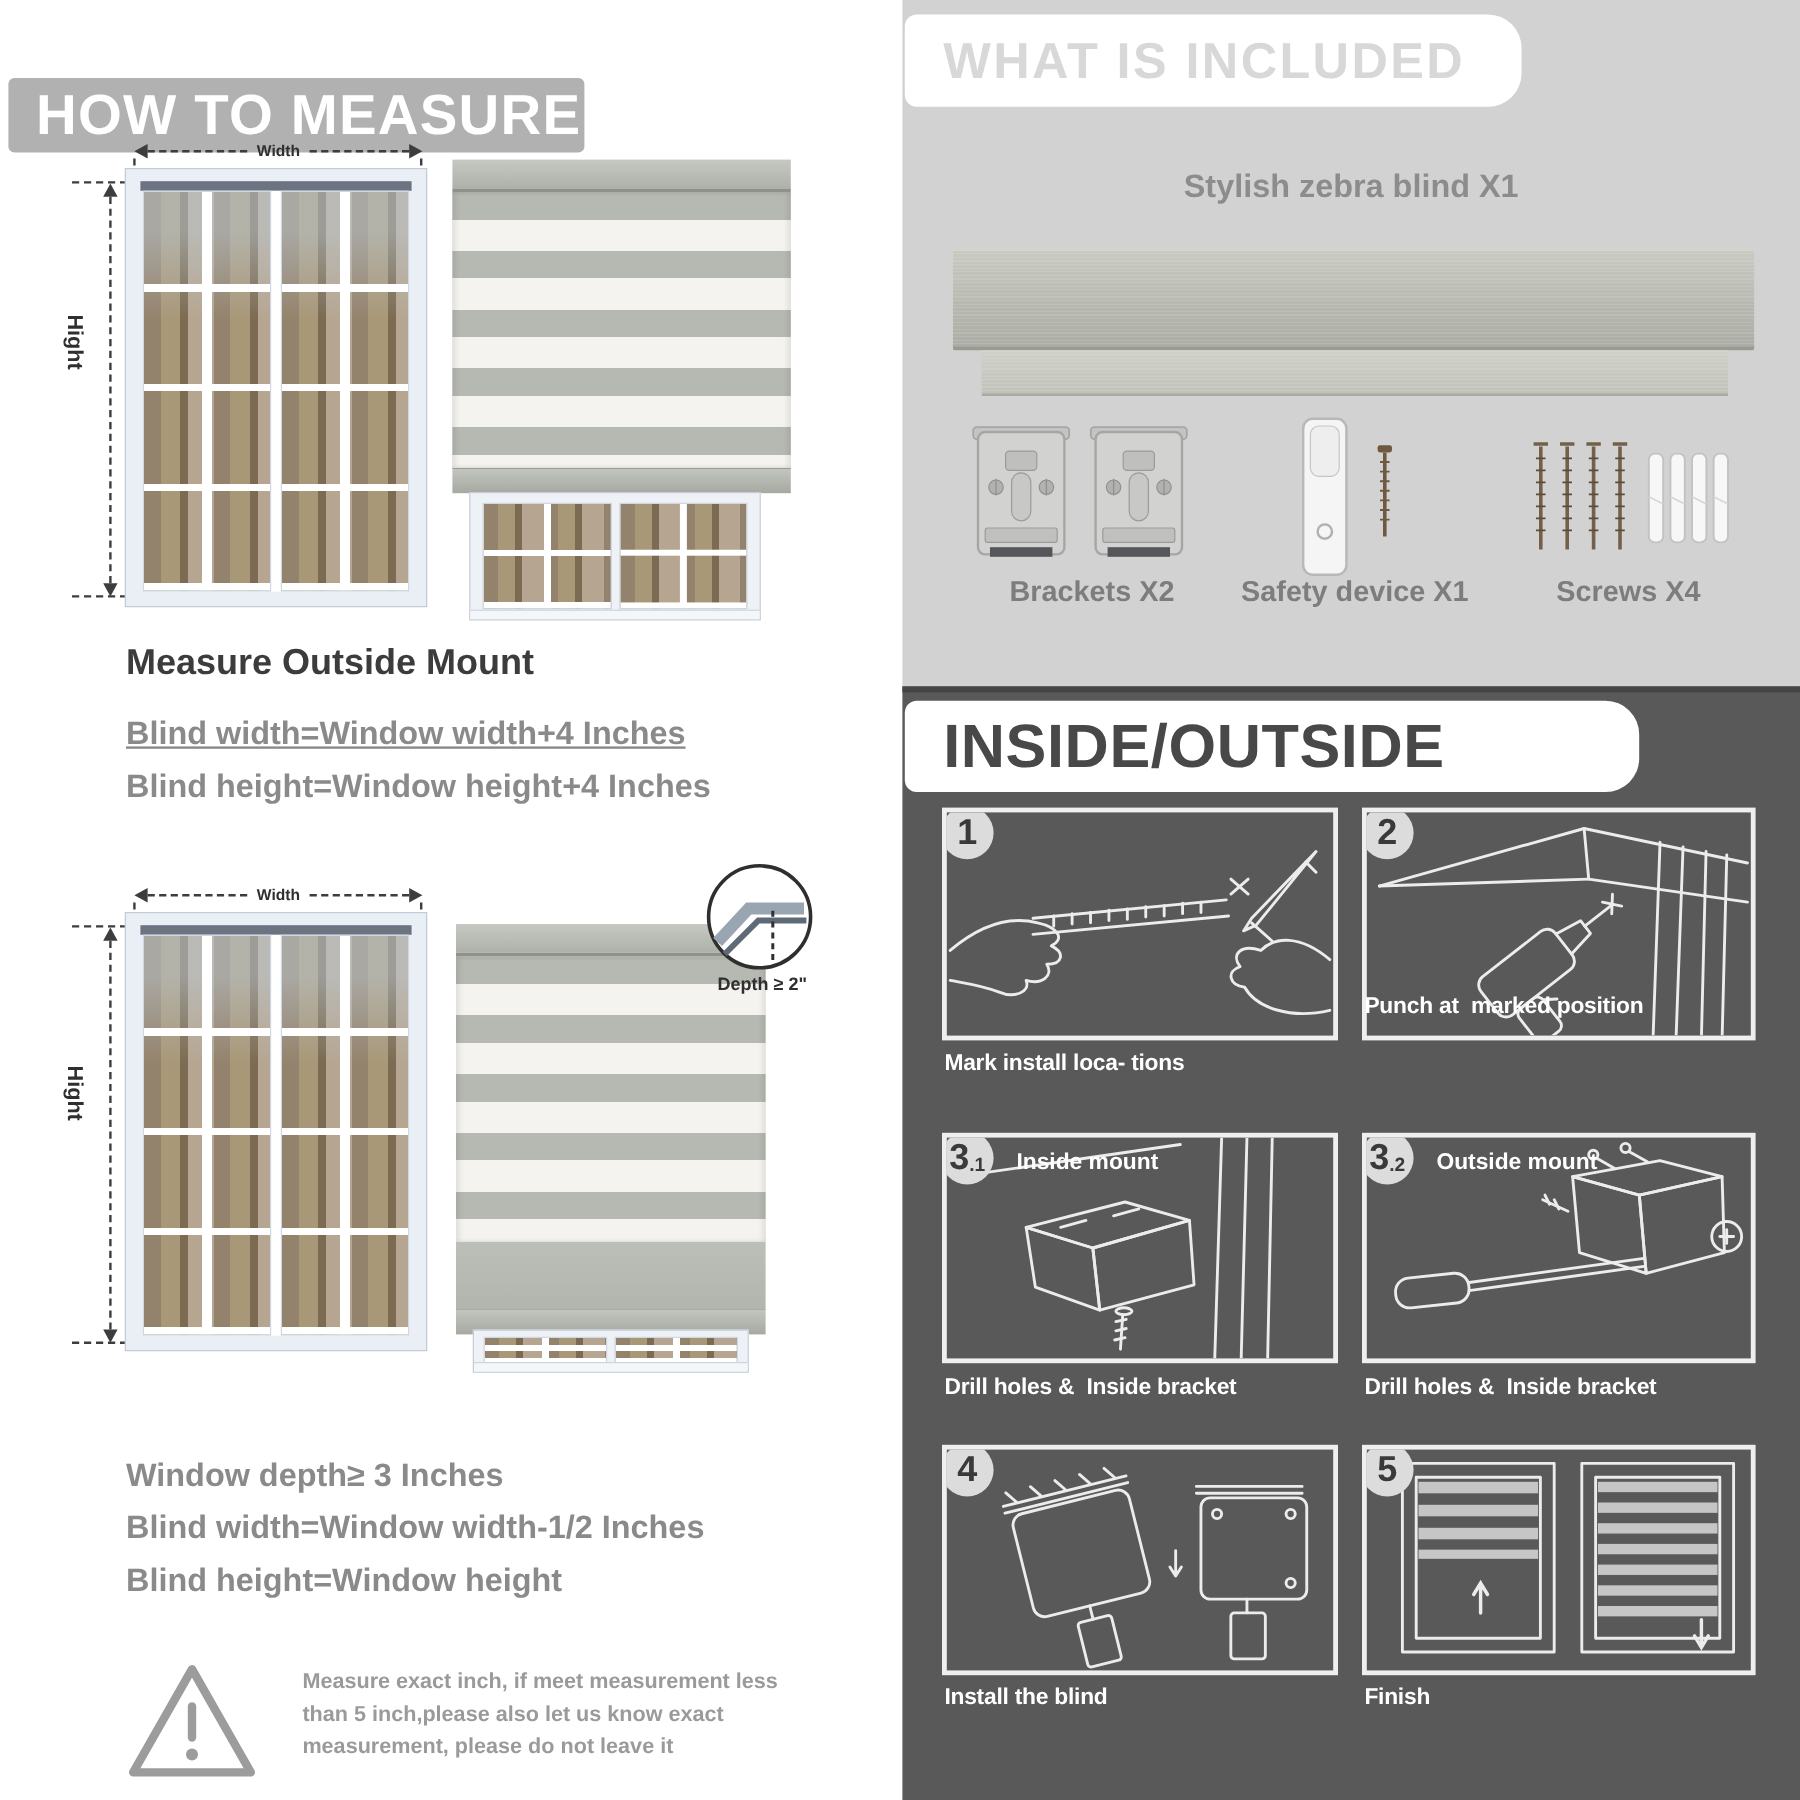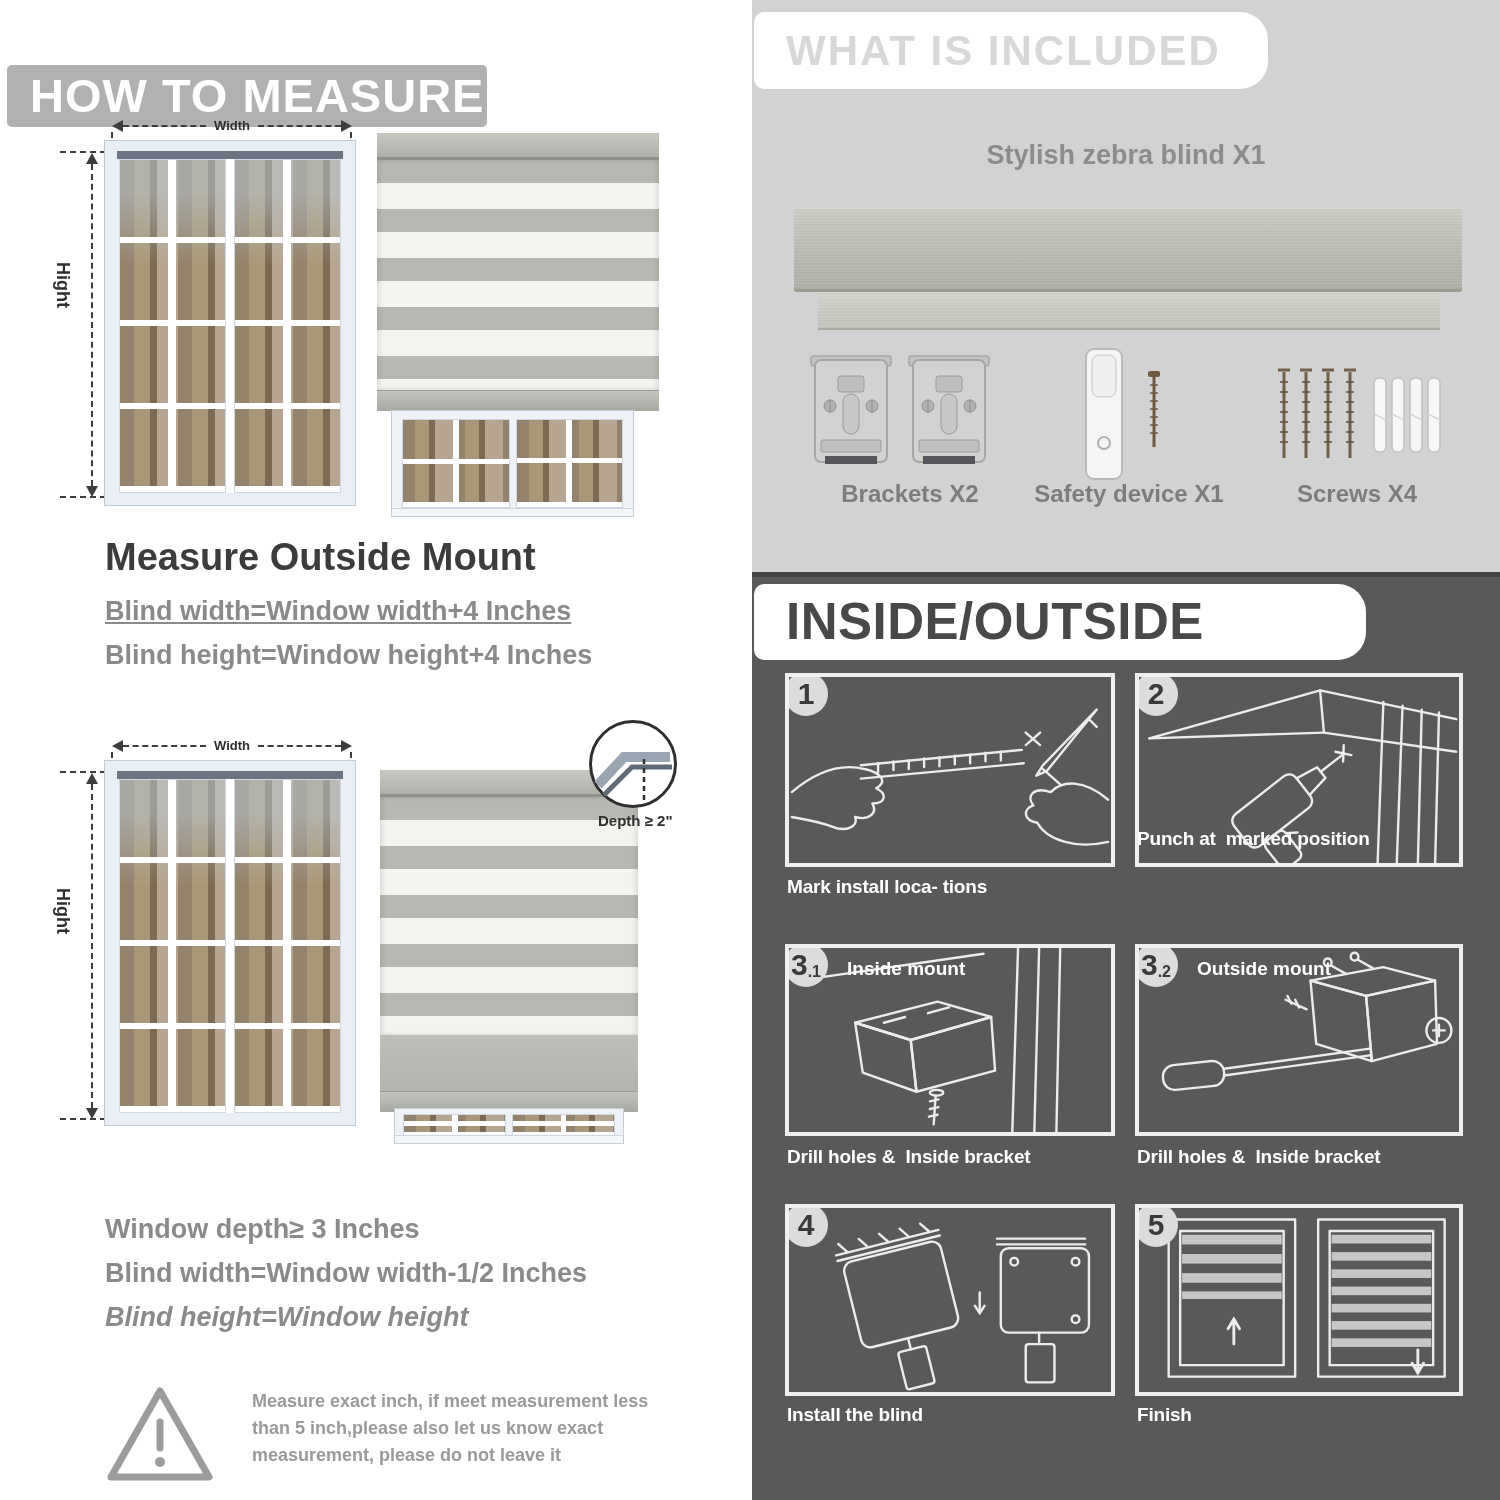--- a/index.html
+++ b/index.html
@@ -46,21 +46,21 @@
   .blind .stripes{background:repeating-linear-gradient(180deg,#b6b9b1 0 23px,#f4f3ef 23px 49px);
     box-shadow:inset 3px 0 4px rgba(0,0,0,.08), inset -3px 0 4px rgba(0,0,0,.08);}
   .blind .solid{background:linear-gradient(180deg,#bcbfb7,#b2b5ad);}
   .blind .rail{height:20px;background:linear-gradient(180deg,#c2c5bd,#a6a9a1);border-top:1px solid #999c94;}
   .peek{position:absolute;background:#eef2f6;border:1px solid #c5ced8;box-sizing:border-box;padding:8px 10px;display:flex;gap:6px;}
   .peek .sill{position:absolute;left:0;right:0;bottom:0;height:7px;background:#f4f7fa;border-top:1px solid #ccd4dd;}
 
   .depth-circle{position:absolute;width:88px;height:88px;border-radius:50%;border:3px solid #2f2f2f;background:#fff;z-index:6;box-sizing:border-box;}
   .depth-label{position:absolute;font-size:15px;font-weight:bold;color:#2f2f2f;z-index:6;}
 
-  .m-title{position:absolute;font-size:38px;font-weight:bold;color:#3c3c3c;}
+  .m-title{position:absolute;font-size:30px;font-weight:bold;color:#3c3c3c;}
   .m-line{position:absolute;font-size:27px;font-weight:bold;color:#8a8a8a;}
 
   .warn-text{position:absolute;font-size:18px;line-height:27px;font-weight:bold;color:#9a9a9a;white-space:pre-wrap;}
 
   
   .panel-light{position:absolute;left:752px;top:0;width:748px;height:572px;background:#d2d2d2;}
   .band{position:absolute;background:#fff;border-radius:10px 28px 28px 10px;box-sizing:border-box;font-weight:bold;}
   .band-included{left:754px;top:12px;width:514px;height:77px;font-size:42px;line-height:77px;
     color:#d8d8d8;padding-left:32px;letter-spacing:2px;}
   .prod-label{position:absolute;left:752px;top:140px;width:748px;text-align:center;
@@ -178,21 +178,21 @@
     <svg viewBox="0 0 82 82" width="82" height="82">
       <polyline points="6,62 32,34 78,34" fill="none" stroke="#9aa5b2" stroke-width="10"></polyline>
       <polyline points="12,72 40,44 80,44" fill="none" stroke="#5f6a77" stroke-width="5"></polyline>
       <line x1="52" y1="36" x2="52" y2="78" stroke="#2f2f2f" stroke-width="2.5" stroke-dasharray="5,4"></line>
     </svg>
   </div>
   <div class="depth-label" style="left:598px;top:812px;">Depth ≥ 2"</div>
 
   <div class="m-line" style="left:105px;top:1214px;">Window depth≥ 3 Inches</div>
   <div class="m-line" style="left:105px;top:1258px;">Blind width=Window width-1/2 Inches</div>
-  <div class="m-line" style="left:105px;top:1302px;font-style:italic;">Blind height=Window height</div>
+  <div class="m-line" style="left:105px;top:1302px;">Blind height=Window height</div>
 
   <svg style="position:absolute;left:104px;top:1384px;" width="112" height="102" viewBox="0 0 112 102">
     <polygon points="56,7 105,93 7,93" fill="none" stroke="#9c9c9c" stroke-width="7" stroke-linejoin="round"></polygon>
     <line x1="56" y1="38" x2="56" y2="64" stroke="#9c9c9c" stroke-width="7" stroke-linecap="round"></line>
     <circle cx="56" cy="78" r="5" fill="#9c9c9c"></circle>
   </svg>
   <div class="warn-text" style="left:252px;top:1388px;width:430px;">Measure exact inch, if meet measurement less
 than 5 inch,please also let us know exact
 measurement, please do not leave it</div>
 

